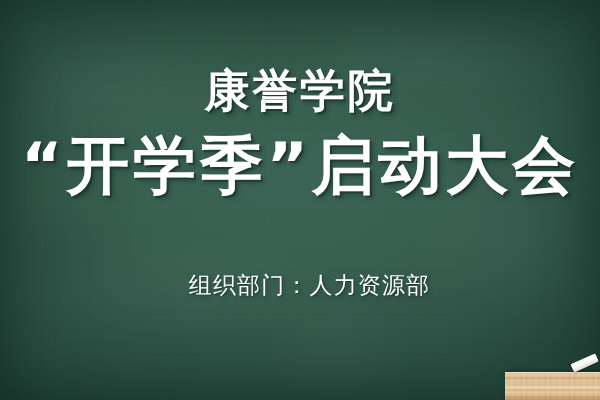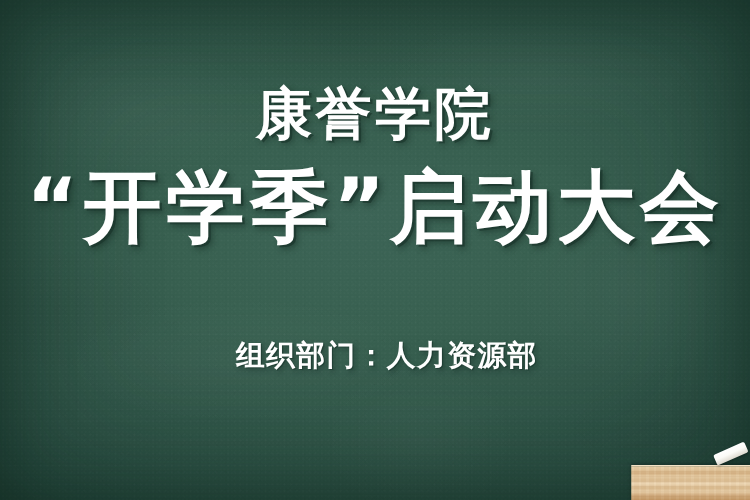--- a/index.html
+++ b/index.html
@@ -101,21 +101,21 @@
     font-size: 63px;
   }
 
   .subtitle {
     position: absolute;
     left: 0;
     right: 0;
     top: 274px;
     color: #ffffff;
     font-size: 23px;
-    font-weight: bold;
+    font-weight: normal;
     letter-spacing: 0.05em;
     line-height: 1.0;
     white-space: nowrap;
     text-shadow:
       1px 1px 0 rgba(22,48,39,0.5),
       2px 2px 4px rgba(15,36,29,0.4);
     padding-left: 19px;
   }
 
   

